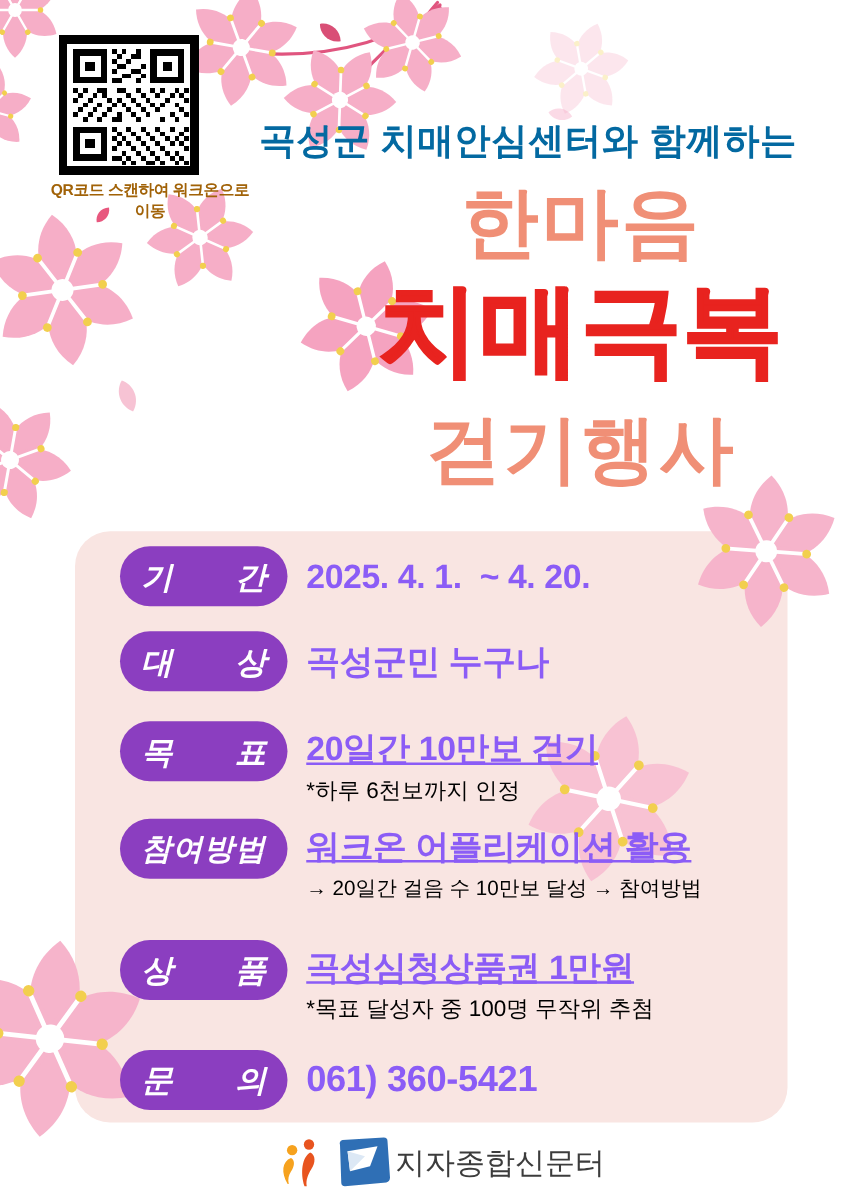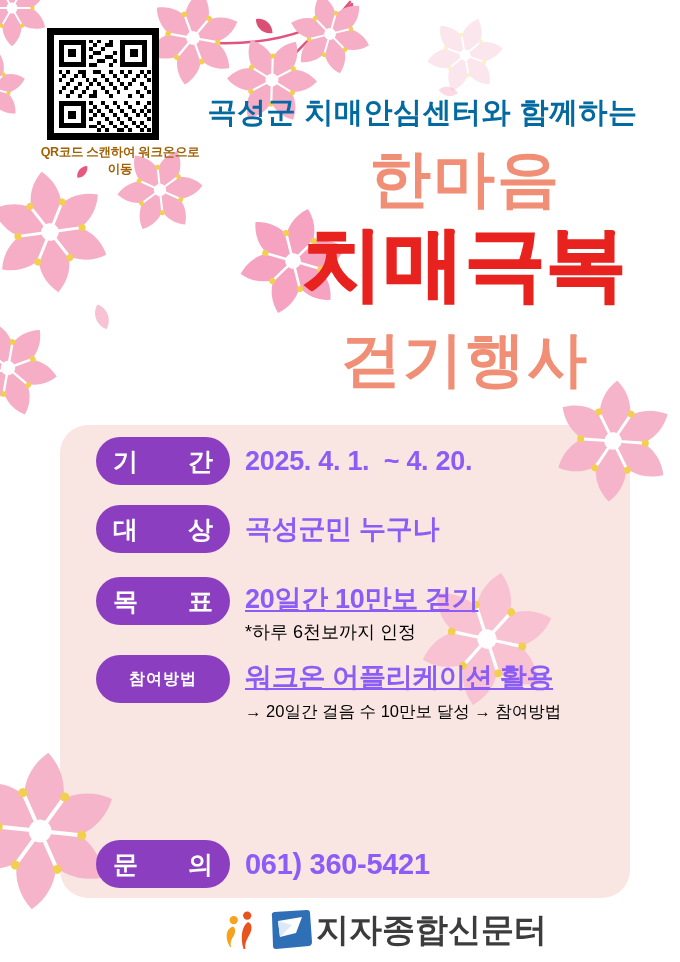--- a/index.html
+++ b/index.html
@@ -39,42 +39,42 @@
   .card{
     position:absolute;left:60px;top:425px;width:570px;height:473px;z-index:1;
     background:#f9e5e2;border-radius:28px;
   }
   .card-content{position:absolute;left:60px;top:425px;width:570px;height:473px;z-index:3;}
   .row{position:absolute;left:36px;right:16px;}
   .pill{
     position:absolute;left:0;top:0;width:134px;height:48px;border-radius:24px;
     background:#8b3ec0;color:#ffffff;font-weight:bold;
     display:flex;align-items:center;justify-content:center;
-    font-size:25px;letter-spacing:0px;white-space:pre;
-  }
-  .pill.small{font-size:16px;letter-spacing:1px;}
+    font-size:25px;letter-spacing:0px;white-space:pre;font-style:italic;
+  }
+  .pill.small{font-size:24px;letter-spacing:1px;}
   .rtext{margin-left:149px;min-height:48px;}
   .val{
     font-size:27px;font-weight:bold;color:#8b5cf6;line-height:48px;white-space:pre;letter-spacing:-0.3px;
   }
   .val.tight{line-height:44px;text-decoration:underline;}
   .sub{font-size:18px;font-weight:normal;color:#000000;line-height:22px;white-space:pre;}
   .sub.multi{font-size:16.5px;line-height:24px;margin-top:4px;}
   
   .row-1{top:12px;}  .row-2{top:80px;}  .row-3{top:152px;}
   .row-4{top:230px;} .row-5{top:327px;} .row-6{top:415px;}
   
   .footer{
     position:absolute;left:222px;top:906px;height:48px;z-index:3;
     display:flex;align-items:center;
   }
   .logo-people{width:36px;height:46px;}
   .logo-news{width:48px;height:44px;margin-left:8px;}
   .logo-text{
-    margin-left:2px;font-size:33px;font-weight:bold;color:#3c3c3c;letter-spacing:0px;
+    margin-left:2px;font-size:24px;font-weight:normal;color:#3c3c3c;letter-spacing:0px;
   }
 </style>
 </head>
 <body>
 
 <div class="card"></div>
 
 <svg class="deco" viewBox="0 0 680 962" xmlns="http://www.w3.org/2000/svg" aria-hidden="true">
   <defs>
     <g id="blossom">
@@ -207,20 +207,27 @@
   </div>
 
   <div class="row row-4">
     <div class="pill small">참여방법</div>
     <div class="rtext">
       <div class="val tight">워크온 어플리케이션 활용</div>
       <div class="sub multi" style="margin-top:0;">→ 20일간 걸음 수 10만보 달성 → 참여방법</div>
     </div>
   </div>
 
+  <div class="row row-5">
+    <div class="pill">상　　품</div>
+    <div class="rtext">
+      <div class="val tight">곡성심청상품권 1만원</div>
+      <div class="sub">*목표 달성자 중 100명 무작위 추첨</div>
+    </div>
+  </div>
 
   <div class="row row-6">
     <div class="pill">문　　의</div>
     <div class="rtext">
       <div class="val" style="font-size:29px;">061) 360-5421</div>
     </div>
   </div>
 
 </div>
 

